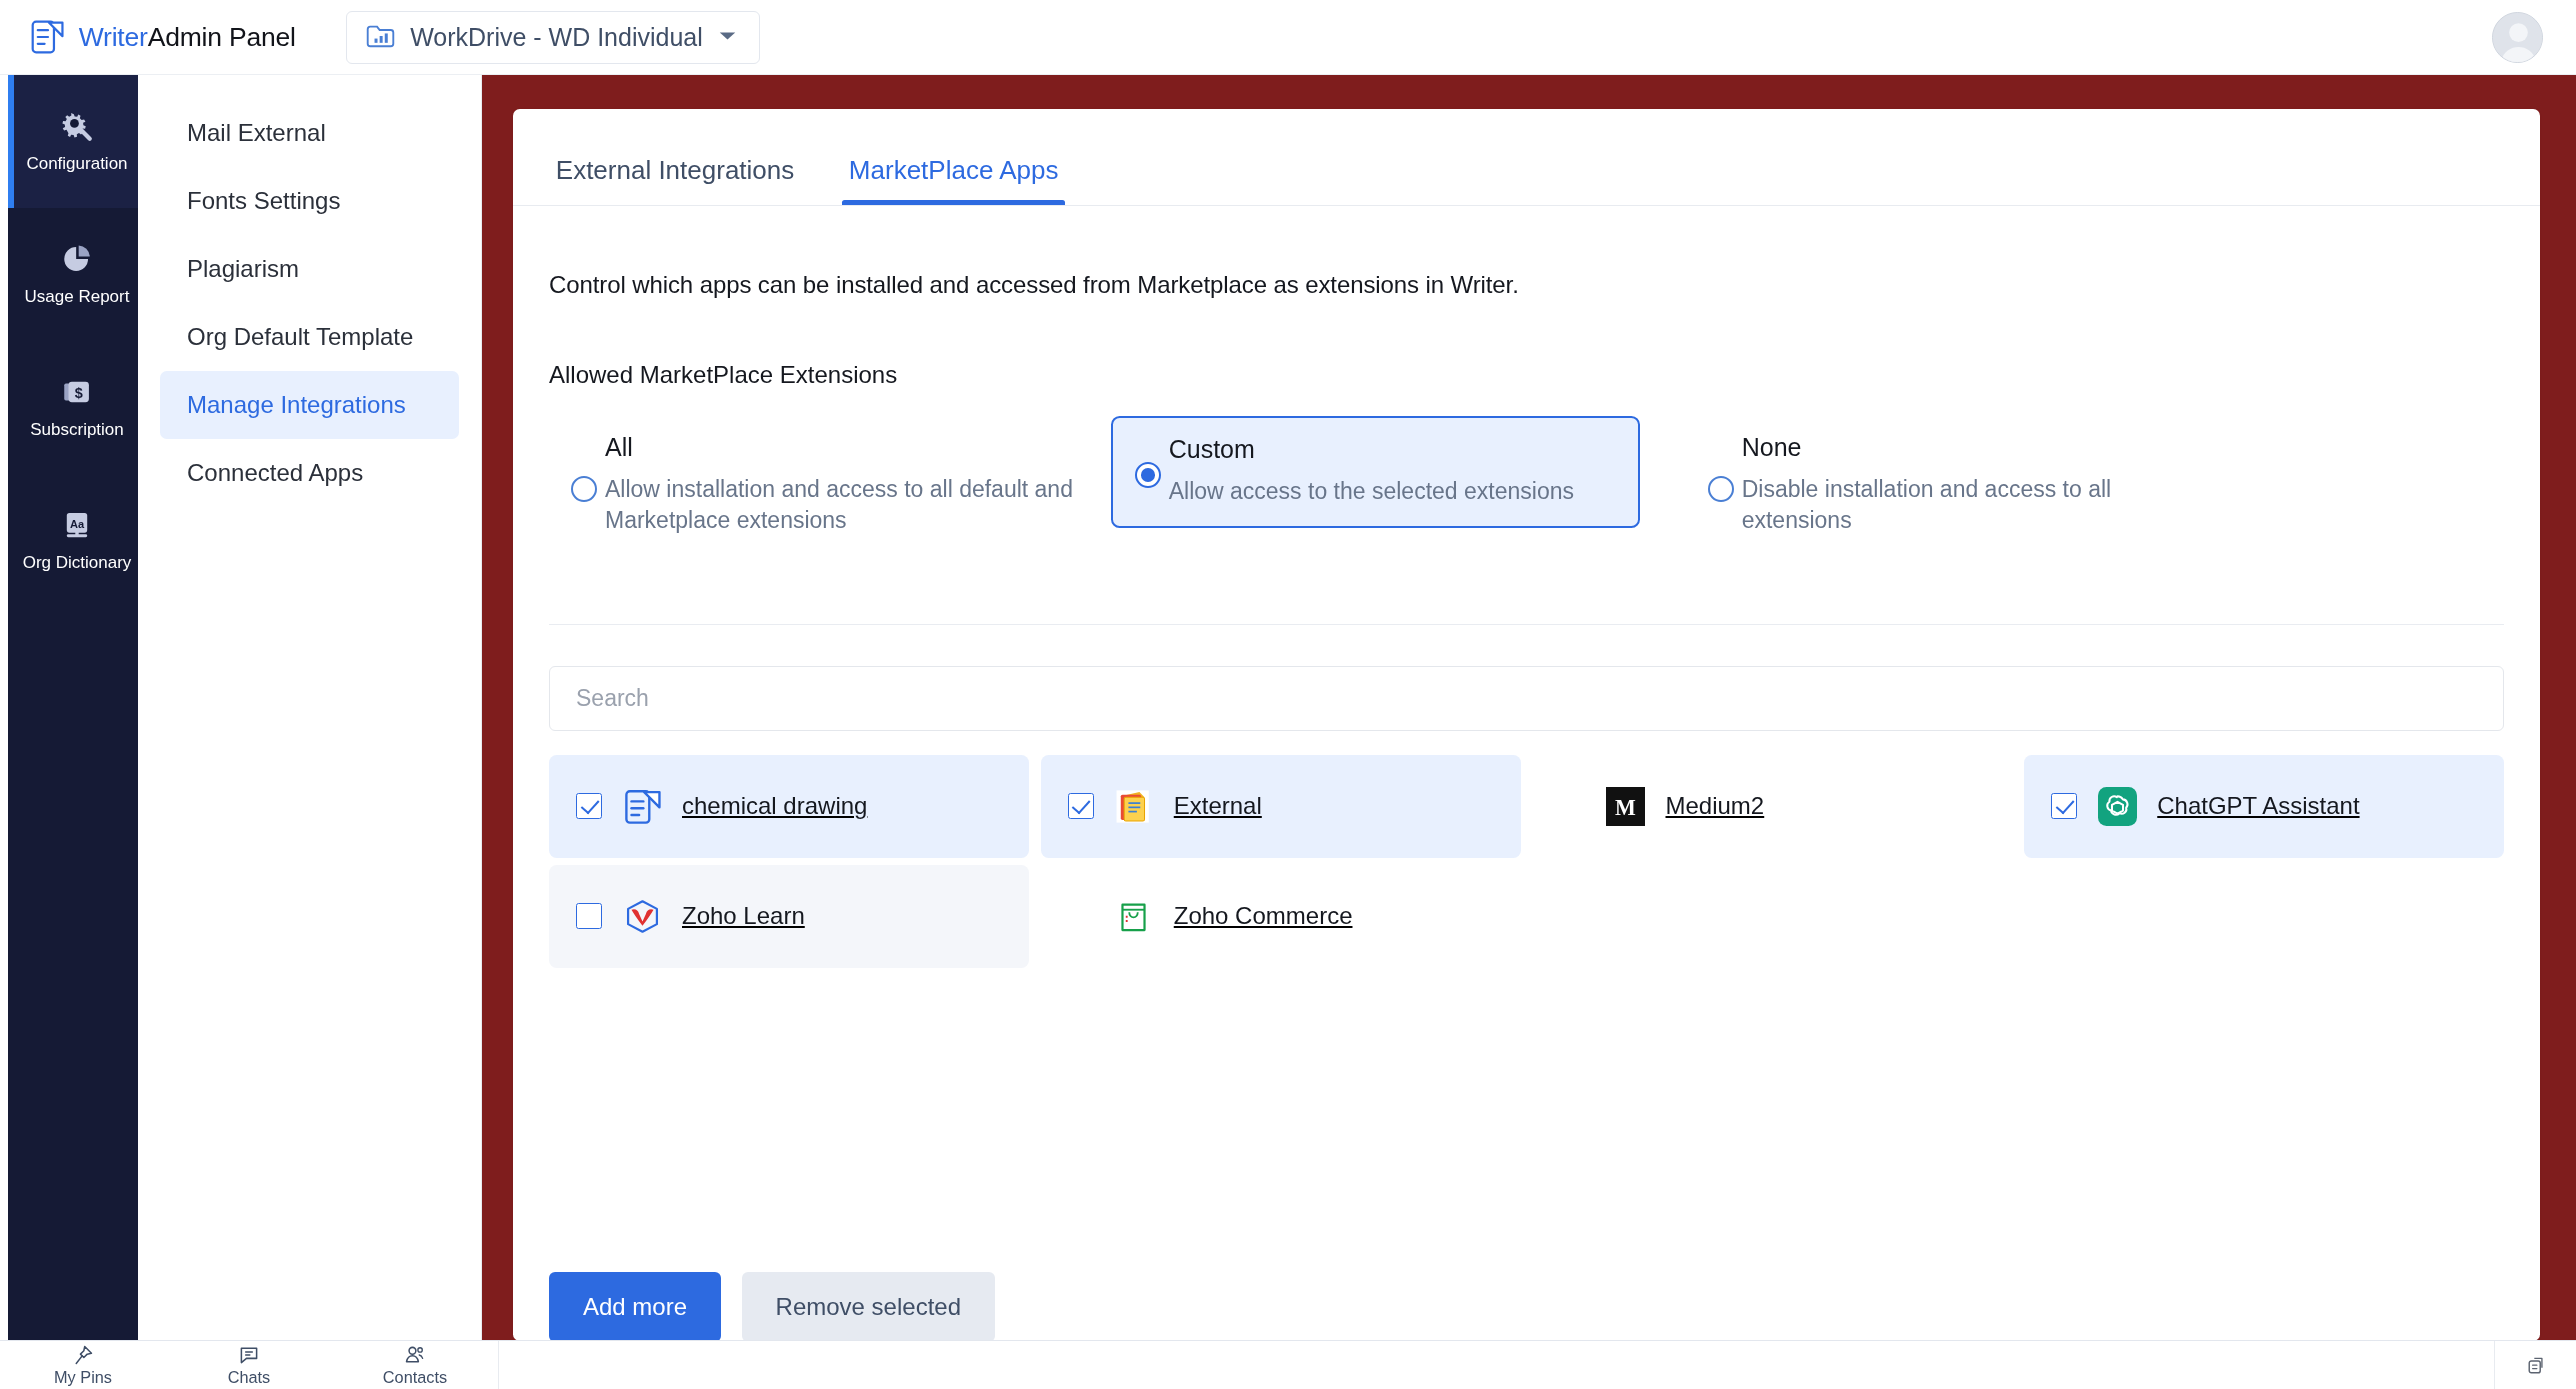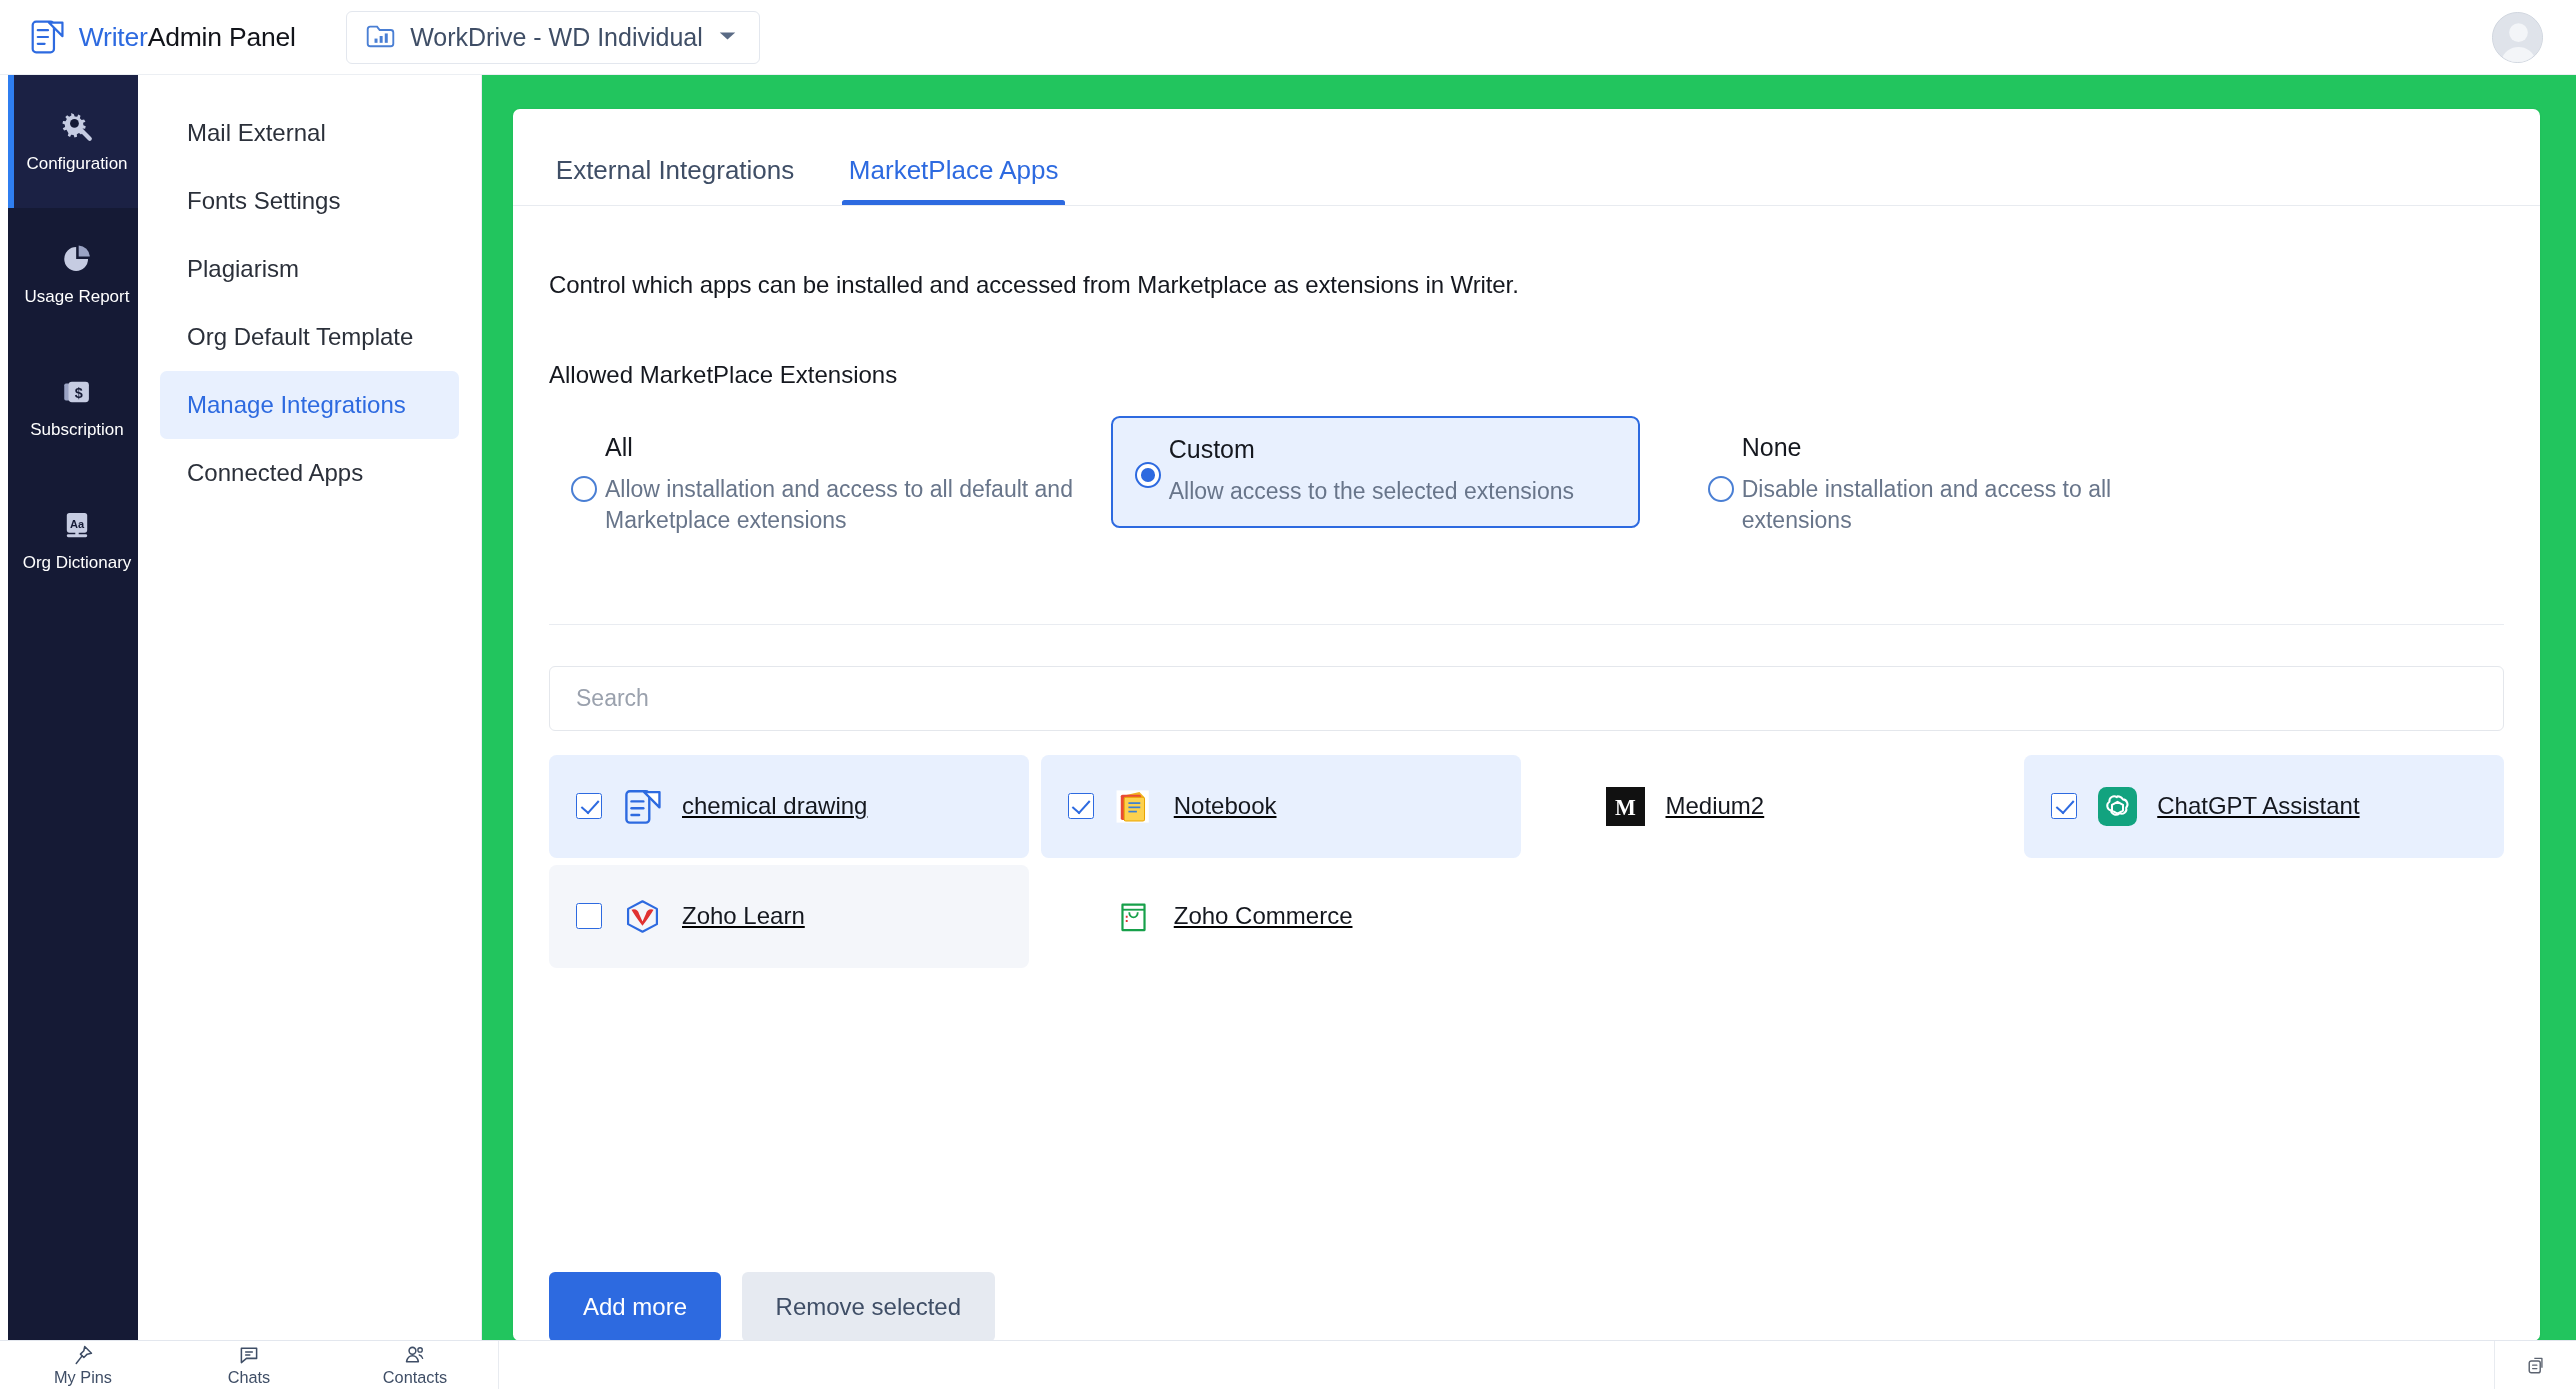--- a/index.html
+++ b/index.html
@@ -64,21 +64,21 @@
   .subnav-item {
     height: 68px; margin: 0 22px; padding: 0 27px;
     display: flex; align-items: center; border-radius: 6.8px;
     font-size: 24px; color: #2b303a; white-space: nowrap;
   }
   .subnav-item.active { background: #e8f0fe; color: #2d6ae0; }
 
   
   .content {
     position: absolute; left: 482px; top: 75px; width: 2094px; height: 1265px;
-    background: #22c55e; padding: 34px 36px 0 31px;
+    background: #7f1d1d; padding: 34px 36px 0 31px;
   }
   .panel {
     width: 100%; height: 1232px; background: #ffffff; border-radius: 6.8px;
     box-shadow: 0 0.9px 2.6px rgba(16,24,40,.06);
   }
 
   .tabs {
     height: 97px; padding: 0 36px; display: flex; align-items: flex-end; gap: 41px;
     border-bottom: 0.9px solid #e8ebf0;
   }
@@ -376,21 +376,21 @@
               <svg viewBox="0 0 46 46" width="39" height="39">
                 <rect x="3" y="4" width="38" height="38" fill="#ffffff"></rect>
                 <path d="M12 10 L30 6 L36 12 L20 16 Z" fill="#f0b323"></path>
                 <rect x="8" y="9" width="24" height="30" rx="2" fill="#e94b35"></rect>
                 <rect x="12" y="12" width="24" height="28" rx="2" fill="#fdd14e" stroke="#e9a400" stroke-width="1.2"></rect>
                 <line x1="17" y1="19" x2="31" y2="19" stroke="#3b7fd4" stroke-width="2"></line>
                 <line x1="17" y1="24" x2="31" y2="24" stroke="#3b7fd4" stroke-width="2"></line>
                 <line x1="17" y1="29" x2="27" y2="29" stroke="#3b7fd4" stroke-width="2"></line>
               </svg>
             </span>
-            <span class="app-name">Notebook</span>
+            <span class="app-name">External</span>
           </div>
 
           <div class="app-card plain">
             <span class="cb hidden"></span>
             <span class="app-ico">
               <svg viewBox="0 0 46 46" width="39" height="39">
                 <rect x="0" y="0" width="46" height="46" fill="#111111"></rect>
                 <text x="23" y="33" font-size="26" text-anchor="middle" fill="#ffffff" font-family="Liberation Serif, serif" font-weight="bold">M</text>
               </svg>
             </span>

